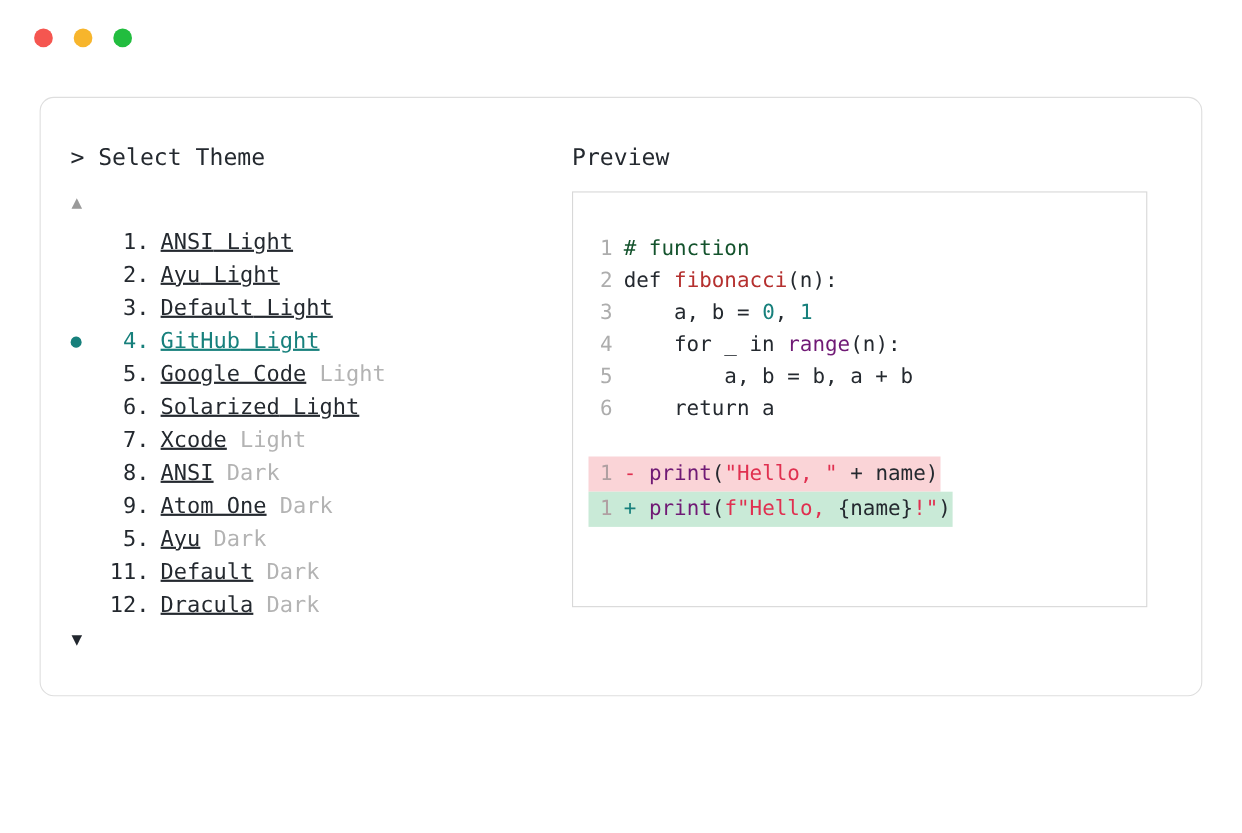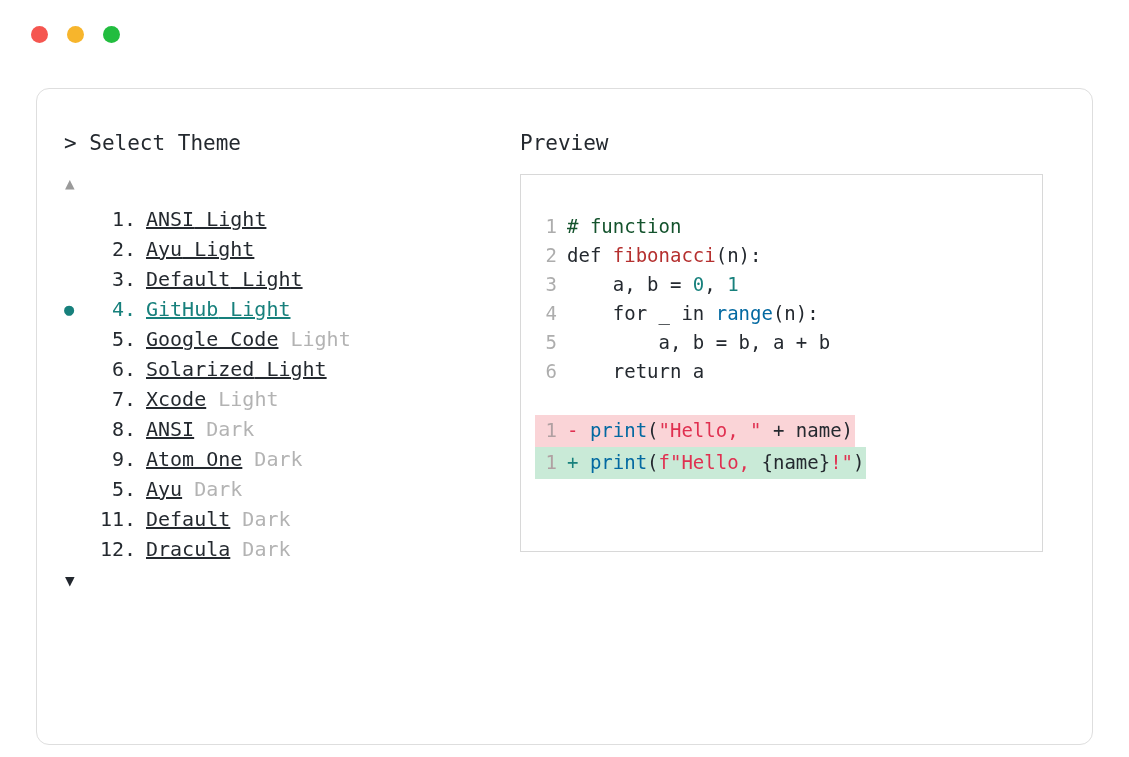--- a/index.html
+++ b/index.html
@@ -25,21 +25,21 @@
   }
   .dots { display: flex; gap: 19px; }
   .dot { width: 17px; height: 17px; border-radius: 50%; }
 
   
   .card {
     position: absolute;
     left: 36px;
     top: 88px;
     width: 1057px;
-    height: 657px;
+    height: 545px;
     box-sizing: border-box;
     background: #ffffff;
     border: 1px solid #dedede;
     border-radius: 13px;
   }
 
   
   .cols {
     position: absolute;
     left: 0; top: 0; right: 0; bottom: 0;
@@ -116,21 +116,21 @@
     width: 22px;
     flex: 0 0 22px;
     text-align: right;
     color: #adadad;
     margin-right: 10px;
   }
   .ctext { color: #24292f; }
   .seg-comment { color: #14532d; }
   .seg-fn      { color: #b5302f; }
   .seg-num     { color: #17807c; }
-  .seg-builtin { color: #0369a1; }
+  .seg-builtin { color: #701a75; }
   .seg-str     { color: #e03050; }
   .seg-plain   { color: #24292f; }
 
   .diff-block { margin-top: 29px; }
   .cline.diff .ctext {
     display: inline-block;
     padding: 1px 2px 2px 0;
   }
   .cline.diff-del .lnum,
   .cline.diff-add .lnum { color: #b0a0a2; }

